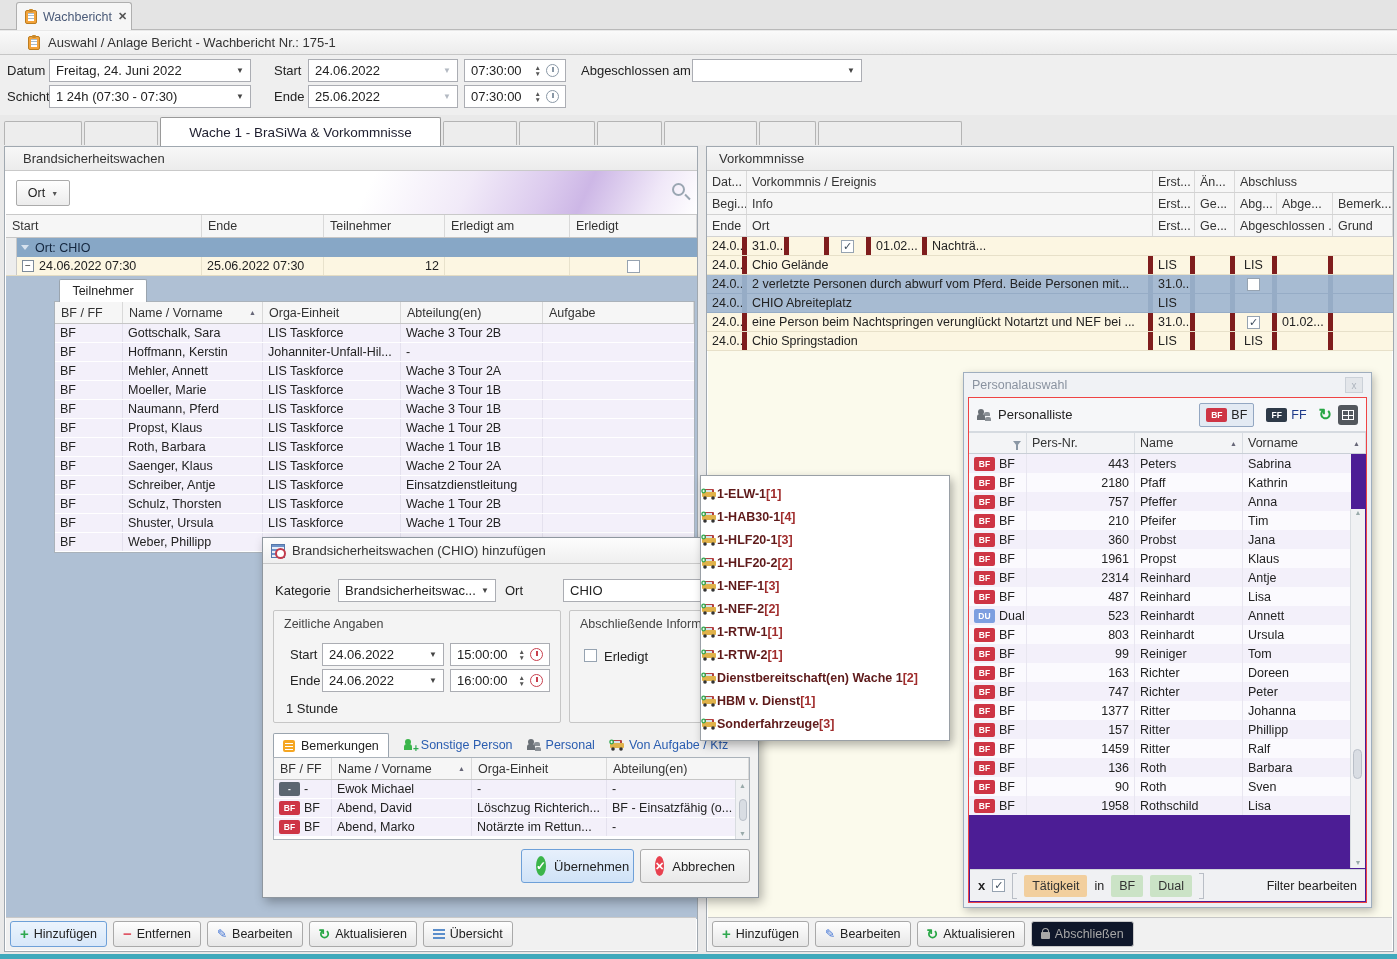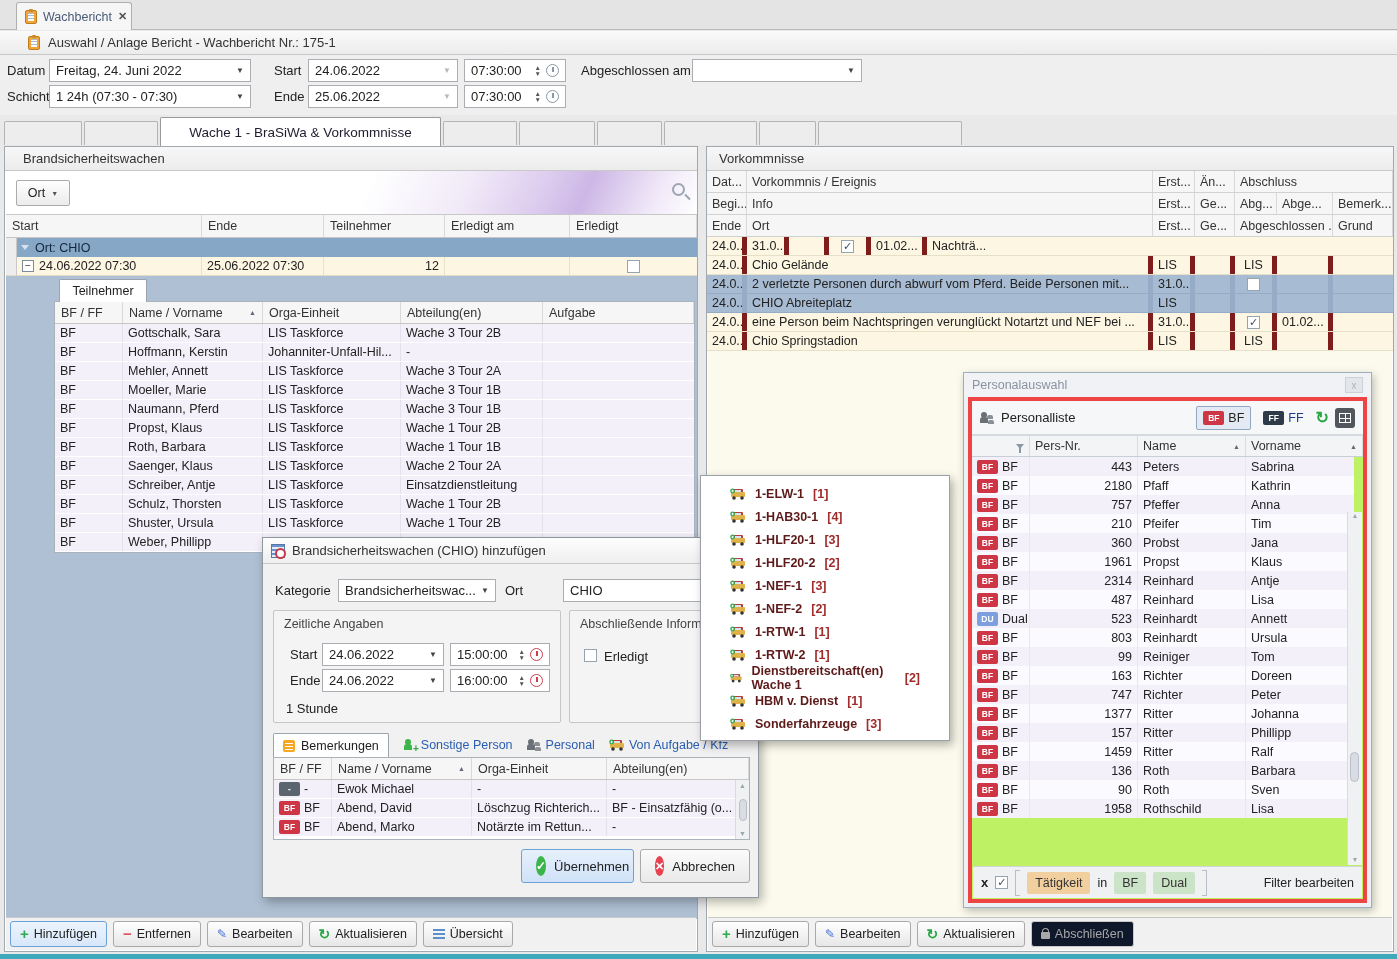--- a/index.html
+++ b/index.html
@@ -72,21 +72,21 @@
   .vhead .hc{display:flex;align-items:center;padding:0 5px;border-right:1px solid #D9D9D9;overflow:hidden;white-space:nowrap}
   .vr{display:flex;height:19px;background:#FCF6E2;border-bottom:1px solid #E7E0C9;font-size:12.5px}
   .vr .c{border-right:5px solid #7f1d1d}
   .vr[data-sel="true"]{background:#A7BBD2;border-bottom-color:#96ACC6}
   .vr[data-sel="true"] .c{border-right-color:#96ACC6}
   .creamarea{position:absolute;left:1px;top:204px;right:1px;bottom:34px;background:#FBFAEC}
   
   .pwin{left:963px;top:372px;width:409px;height:536px;background:#EDF0F4;border:1px solid #9FAEBE;box-shadow:2px 3px 8px rgba(0,0,0,.25);z-index:40}
   .pwin .title{height:24px;display:flex;align-items:center;padding:0 8px;color:#8A93A0;font-size:12.5px;background:#F0F2F5}
   .pclose{margin-left:auto;width:18px;height:16px;background:#E3E6EA;border:1px solid #CBD1D8;color:#AEB5BE;font-size:10px;display:flex;align-items:center;justify-content:center}
-  .pbody{position:absolute;left:4px;top:24px;right:4px;bottom:4px;background:#bef264;border:4px solid #ef4444}
+  .pbody{position:absolute;left:4px;top:24px;right:4px;bottom:4px;background:#4c1d95;border:1px solid #ef4444}
   .ptool{height:34px;display:flex;align-items:center;gap:6px;padding:0 8px;border-bottom:1px solid #D5DAE0;background:#F6F7F9}
   .ptool .t{font-size:13px;color:#222;margin-right:auto}
   .bdg{min-width:21px;height:14px;border-radius:2px;display:inline-flex;align-items:center;justify-content:center;font-size:8.5px;font-weight:bold;color:#FFF;padding:0 2px;flex:0 0 auto}
   .bdg[data-type="BF"]{background:#CE3545}
   .bdg[data-type="Dual"]{background:#7D9FE0}
   .bdg[data-type="-"]{background:#5B6570}
   .tgl{display:inline-flex;align-items:center;gap:4px;height:24px;padding:0 6px;border-radius:2px;font-size:12.5px}
   .tgl.on{border:1px solid #93A7C2;background:#E3EAF3}
   .gridbtn{width:20px;height:20px;background:#52575D;border-radius:3px;display:flex;align-items:center;justify-content:center}
   .gridbtn .g{width:12px;height:10px;background:linear-gradient(#FFF,#FFF) 0 4px/12px 1px no-repeat,linear-gradient(#FFF,#FFF) 5px 0/1px 10px no-repeat;border:1px solid #FFF}
@@ -122,21 +122,21 @@
   .ic-note::after{content:"";position:absolute;left:2px;top:3px;right:2px;height:7px;background:repeating-linear-gradient(#FFF 0 1px,transparent 1px 3px)}
   .dtable{position:absolute;left:10px;top:219px;width:477px;height:83px;background:#FFF;border:1px solid #AAB2BA;overflow:hidden}
   .dr{display:flex;height:19px;background:#F3F0FA;border-bottom:1px solid #FFF;font-size:12.5px}
   .dscroll{position:absolute;right:0;top:22px;width:14px;bottom:0;background:#F0F1F3;border-left:1px solid #D8DCE0;display:flex;flex-direction:column;align-items:center;font-size:7px;color:#9AA;justify-content:space-between;padding:2px 0}
   .dthumb{width:8px;height:22px;background:#D9DDE3;border:1px solid #B9BFC8;border-radius:4px}
   .okico{width:20px;height:20px;border-radius:50%;background:#3BB54A;color:#FFF;display:flex;align-items:center;justify-content:center;font-size:12px;font-weight:bold}
   .noico{width:20px;height:20px;border-radius:50%;background:#E8414F;color:#FFF;display:flex;align-items:center;justify-content:center;font-size:11px;font-weight:bold}
   .dbtn{position:absolute;height:34px;display:flex;align-items:center;gap:8px;padding:0 14px;border-radius:3px;font-size:13px}
   
   .kmenu{left:700px;top:475px;width:250px;height:266px;background:#FFF;border:1px solid #9AA0A6;box-shadow:3px 4px 9px rgba(0,0,0,.3);z-index:60;padding:6px 0}
-  .mi{display:flex;align-items:center;gap:9px;height:23px;padding:0 29px;font-size:12.5px;font-weight:bold}
+  .mi{display:flex;align-items:center;gap:0;height:23px;padding:0 0;font-size:12.5px;font-weight:bold}
   .mi .lbl{color:#5E1A1A}
   .mi .cnt{color:#A02C2C}
   .people{width:15px;height:12px;position:relative;flex:0 0 auto}
   .people::before{content:"";position:absolute;left:1px;top:0;width:6px;height:6px;border-radius:50%;background:#6A7076}
   .people::after{content:"";position:absolute;left:0;top:5px;width:8px;height:6px;border-radius:3px 3px 0 0;background:#6A7076;box-shadow:6px -3px 0 -1px #8A9096,7px 2px 0 -1px #8A9096}
   .padd{width:14px;height:12px;position:relative;flex:0 0 auto}
   .padd::before{content:"";position:absolute;left:2px;top:0;width:6px;height:6px;border-radius:50%;background:#3BB54A}
   .padd::after{content:"+";position:absolute;right:-2px;bottom:-3px;color:#2FA84F;font-weight:bold;font-size:10px}
   .padd i{position:absolute;left:1px;top:5px;width:8px;height:6px;border-radius:3px 3px 0 0;background:#3BB54A}
   .bottomline{left:0;top:954px;width:1397px;height:5px;background:#3FA9BC}

